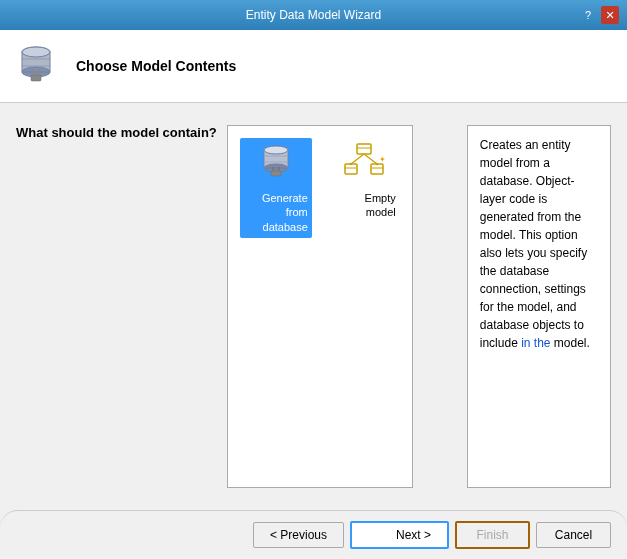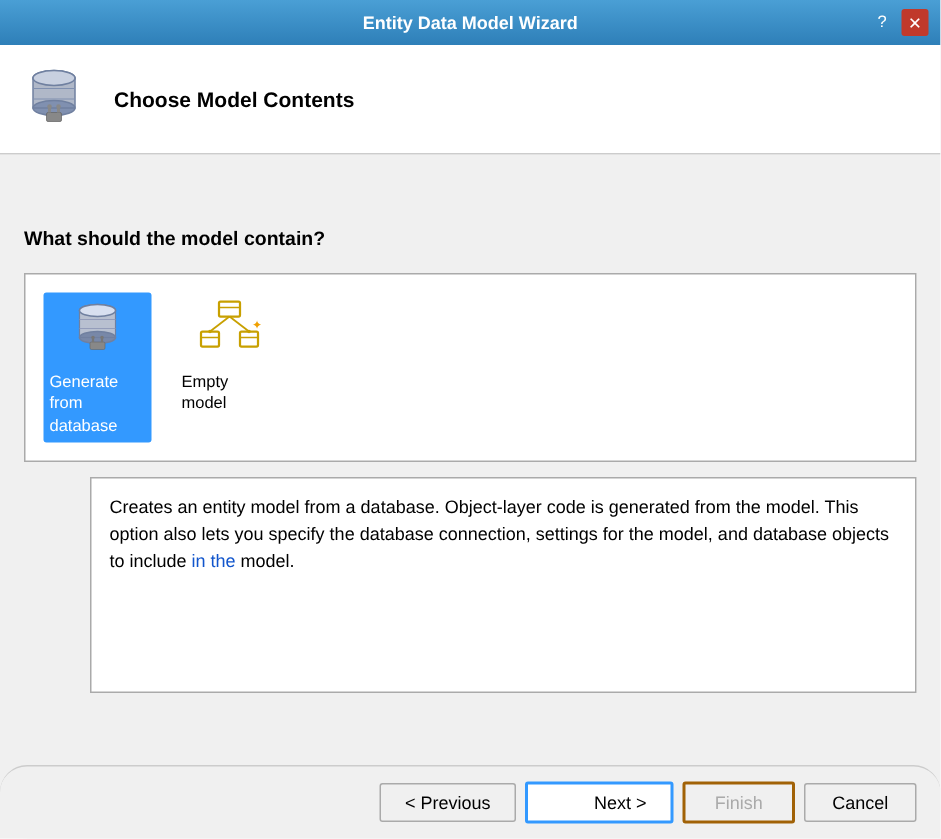--- a/index.html
+++ b/index.html
@@ -12,21 +12,21 @@
       align-items: center;
       justify-content: space-between;
       padding: 6px 8px;
       height: 30px;
       user-select: none;
     }
     .title-bar-title {
       flex: 1;
       text-align: center;
       font-size: 12px;
-      font-weight: bold;
+      font-weight: normal;
     }
     .title-bar-controls {
       display: flex;
       gap: 4px;
       align-items: center;
     }
     .title-btn {
       width: 18px;
       height: 18px;
       display: flex;
@@ -45,21 +45,20 @@
     }
     .title-btn.help-btn {
       color: white;
     }
 
     .dialog-body {
       background: #f0f0f0;
       display: flex;
       flex-direction: column;
       height: calc(559px - 30px);
-      gap: 36px;
     }
 
     .header-section {
       background: white;
       display: flex;
       align-items: center;
       padding: 12px 16px;
       border-bottom: 1px solid #ccc;
       min-height: 70px;
     }
@@ -69,24 +68,23 @@
       margin-right: 12px;
       flex-shrink: 0;
     }
     .header-title {
       font-size: 14px;
       font-weight: bold;
       color: #000;
     }
 
     .content-section {
-      padding: 12px 16px;
+      padding: 22px 16px;
       flex: 1;
       display: flex;
-      flex-direction: column;
       gap: 10px;
     }
 
     .section-label {
       font-size: 13px;
       font-weight: bold;
       color: #000;
       margin-bottom: 6px;
     }
 
@@ -111,21 +109,21 @@
       border-radius: 2px;
     }
     .option-item.selected {
       background: #3399ff;
     }
     .option-item.selected .option-label {
       color: white;
     }
     .option-label {
       font-size: 11px;
-      text-align: left;
+      text-align: right;
       margin-top: 4px;
       color: #000;
       line-height: 1.3;
     }
 
     .description-box {
       border: 1px solid #aaa;
       background: white;
       padding: 10px 12px;
       font-size: 12px;

